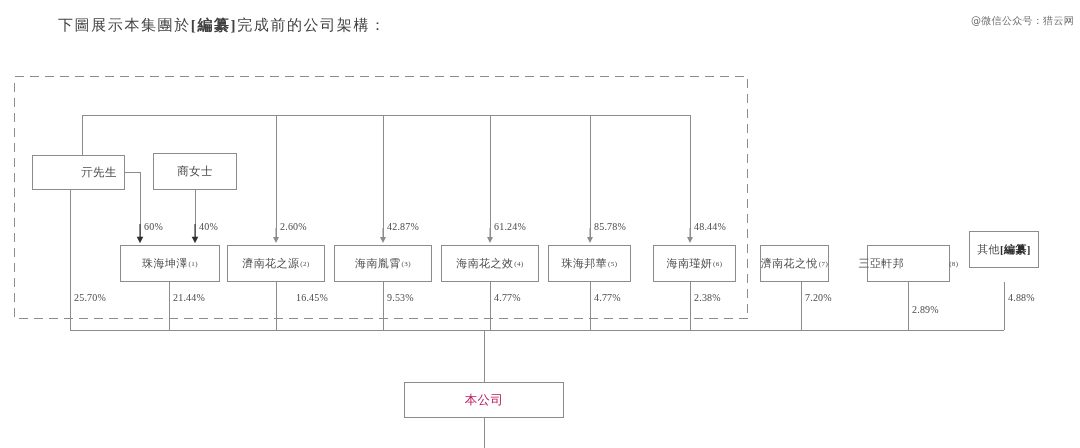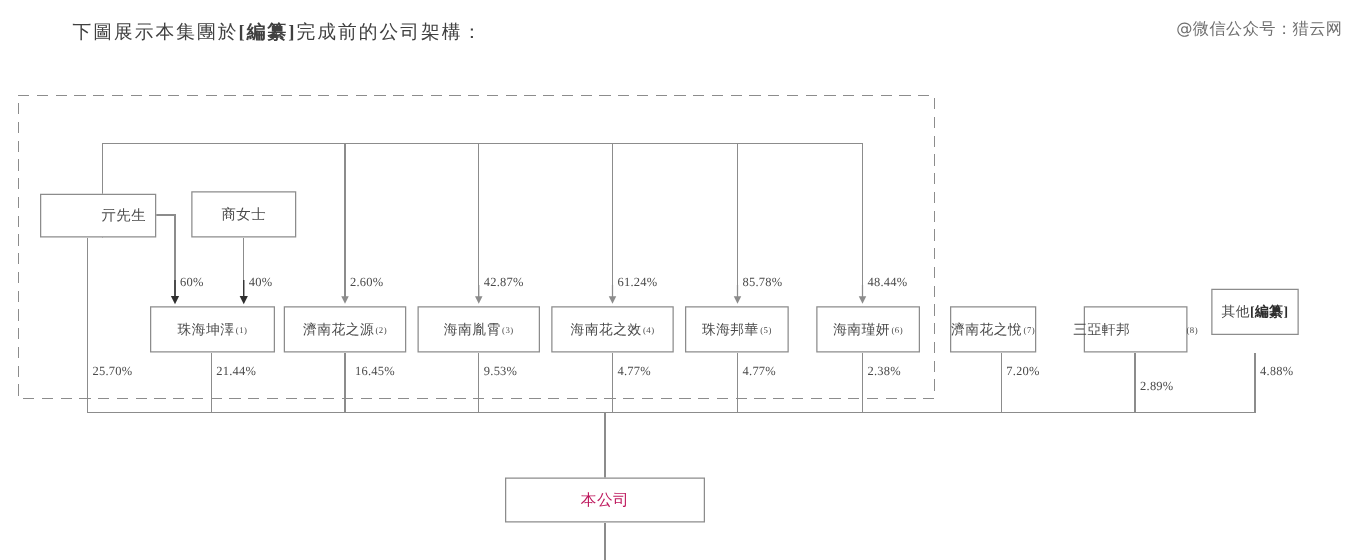--- a/index.html
+++ b/index.html
@@ -12,21 +12,21 @@
 
   .title{
     position:absolute;left:14px;top:16px;
     font-size:15px;letter-spacing:1.6px;color:#404040;white-space:nowrap;margin-left:44px;
   }
   .title b{font-weight:bold;}
 
   .watermark{
     position:absolute;right:6px;top:14px;
     font-family:"DejaVu Sans","Liberation Sans",sans-serif;
-    font-size:13px;color:#6f6f6f;letter-spacing:.3px;white-space:nowrap;
+    font-size:10px;color:#6f6f6f;letter-spacing:.3px;white-space:nowrap;
   }
 
   .svgwrap{position:absolute;left:0;top:0;width:1080px;height:448px;}
 
   .box{
     position:absolute;box-sizing:border-box;
     border:1px solid #8c8c8c;background:#ffffff;
     display:flex;align-items:center;justify-content:center;
     font-size:11px;color:#4a4a4a;white-space:nowrap;letter-spacing:.4px;
   }
@@ -160,21 +160,21 @@
   <div class="pct" style="left:144px;top:221px;">60%</div>
   <div class="pct" style="left:199px;top:221px;">40%</div>
   <div class="pct" style="left:280px;top:221px;">2.60%</div>
   <div class="pct" style="left:387px;top:221px;">42.87%</div>
   <div class="pct" style="left:494px;top:221px;">61.24%</div>
   <div class="pct" style="left:594px;top:221px;">85.78%</div>
   <div class="pct" style="left:694px;top:221px;">48.44%</div>
 
   <div class="pct" style="left:74px;top:292px;">25.70%</div>
   <div class="pct" style="left:173px;top:292px;">21.44%</div>
-  <div class="pct" style="left:284px;top:292px;text-align:center;">16.45%</div>
+  <div class="pct" style="left:296px;top:292px;text-align:center;">16.45%</div>
   <div class="pct" style="left:387px;top:292px;">9.53%</div>
   <div class="pct" style="left:494px;top:292px;">4.77%</div>
   <div class="pct" style="left:594px;top:292px;">4.77%</div>
   <div class="pct" style="left:694px;top:292px;">2.38%</div>
   <div class="pct" style="left:805px;top:292px;">7.20%</div>
   <div class="pct" style="left:912px;top:304px;">2.89%</div>
   <div class="pct" style="left:1008px;top:292px;">4.88%</div>
 
 </div>
 

